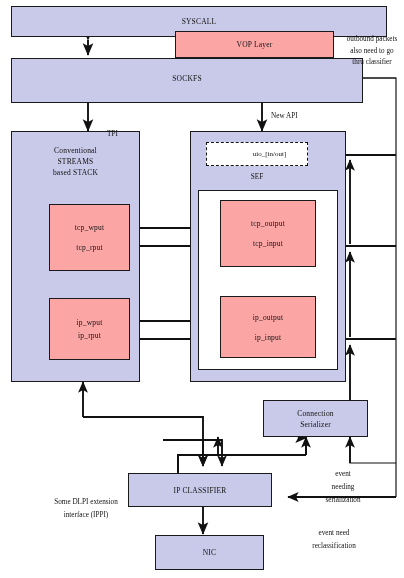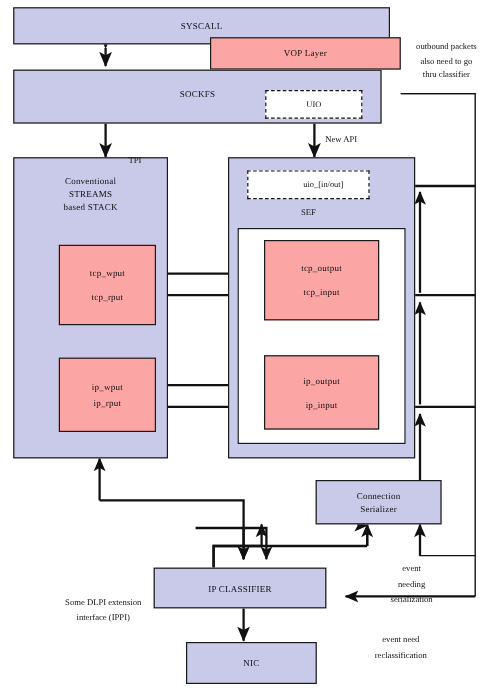--- a/index.html
+++ b/index.html
@@ -80,35 +80,32 @@
     <path class="ln" d="M218,455 L178,455 L178,472"></path>
 
     <path class="thin" d="M396,463 L350,463 L350,437"></path>
     <line class="ln" x1="350" y1="463" x2="350" y2="437" marker-end="url(#ah)"></line>
 
     <line class="ln" x1="203" y1="507" x2="203" y2="534" marker-start="url(#ah2)" marker-end="url(#ah2)"></line>
 
     <path class="ln" d="M203,440 L203,466" marker-end="url(#ah)"></path>
   </svg>
 
-  <div class="box" style="left:11px;top:6px;width:314px;height:31px;">
+  <div class="box" style="left:11px;top:6px;width:376px;height:31px;">
     <span>SYSCALL</span>
   </div>
 
   <div class="box dark" style="left:175px;top:31px;width:159px;height:27px;">
     <span>VOP Layer</span>
   </div>
 
-  <div class="box" style="left:11px;top:58px;width:307px;height:45px;">
+  <div class="box" style="left:11px;top:58px;width:352px;height:45px;">
     <span style="position:absolute;left:0;right:0;top:14px;">SOCKFS</span>
   </div>
 
-  <div class="dashed" style="left:221px;top:75px;width:81px;height:24px;">
-    <span>UIO</span>
-  </div>
 
   <div class="box" style="left:11px;top:131px;width:129px;height:251px;justify-content:flex-start;padding-top:13px;">
     <span style="white-space:pre-line;">Conventional
 STREAMS
 based STACK</span>
   </div>
 
   <div class="box dark" style="left:49px;top:204px;width:81px;height:67px;">
     <span style="margin-bottom:9px;">tcp_wput</span>
     <span>tcp_rput</span>

